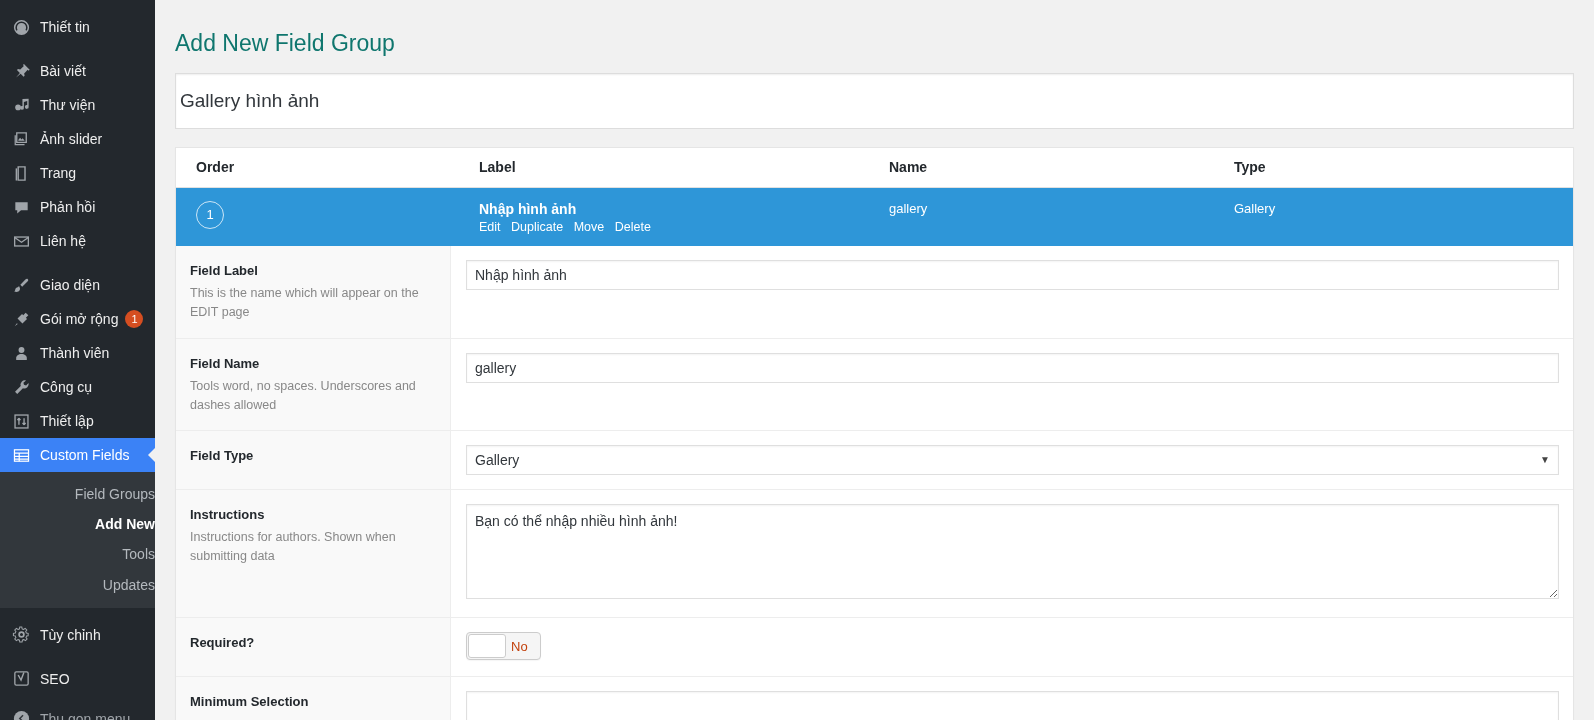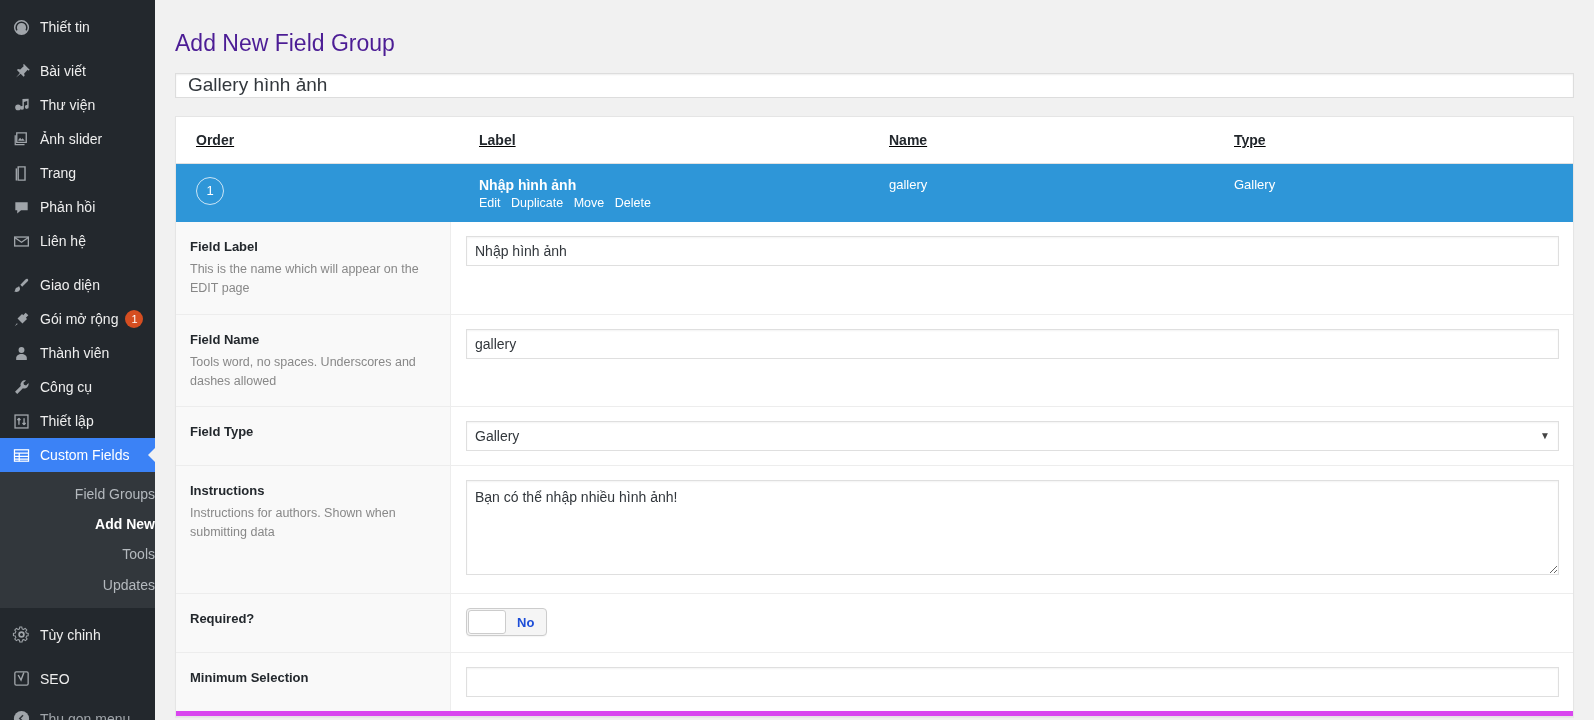--- a/index.html
+++ b/index.html
@@ -107,54 +107,53 @@
     flex: 1 1 auto;
     height: 720px;
     background: #f1f1f1;
     padding: 0 20px 0 20px;
     overflow: hidden;
     position: relative;
   }
   .page-title {
     font-size: 23px;
     font-weight: 400;
-    color: #4c1d95;
+    color: #0f766e;
     margin: 20px 0 10px 0;
     padding: 9px 0 4px 0;
     line-height: 1.3;
   }
   .title-input-wrap { margin-bottom: 18px; }
   #title {
     display: block;
     width: 100%;
-    height: 25px;
-    padding: 3px 12px;
+    height: 56px;
+    padding: 3px 4px;
     font-size: 19px;
     line-height: 1.6;
     color: #32373c;
     background: #fff;
     border: 1px solid #ddd;
     box-shadow: inset 0 1px 2px rgba(0,0,0,.07);
     outline: none;
     font-family: "Liberation Sans", sans-serif;
   }
 
   
   .acf-box {
     background: #fff;
     border: 1px solid #e5e5e5;
     box-shadow: 0 1px 1px rgba(0,0,0,.04);
   }
   .acf-thead {
     display: flex;
     align-items: center;
-    height: 47px;
+    height: 40px;
     border-bottom: 1px solid #e1e1e1;
     background: #fff;
-    text-decoration: underline;
   }
   .th {
     font-size: 14px;
     font-weight: bold;
     color: #23282d;
     padding: 0 8px;
   }
   .col-order { width: 295px; padding-left: 20px; }
   .col-label { width: 410px; }
   .col-name  { width: 345px; }
@@ -298,24 +297,23 @@
   .switch-slider {
     width: 38px;
     background: #fff;
     border: 1px solid #ccc;
     border-radius: 3px;
     margin: 1px;
   }
   .switch-off-label, .switch-on-label {
     display: flex;
     align-items: center;
-    padding: 0 12px 0 10px;
+    padding: 0 12px 0 4px;
     font-size: 13px;
-    color: #1d4ed8;
-    font-weight: bold;
+    color: #c2410c;
   }
 </style>
 </head>
 <body>
 
 <div id="adminmenu">
 
   <div class="menu-sep"></div>
 
   <div class="menu-top">

